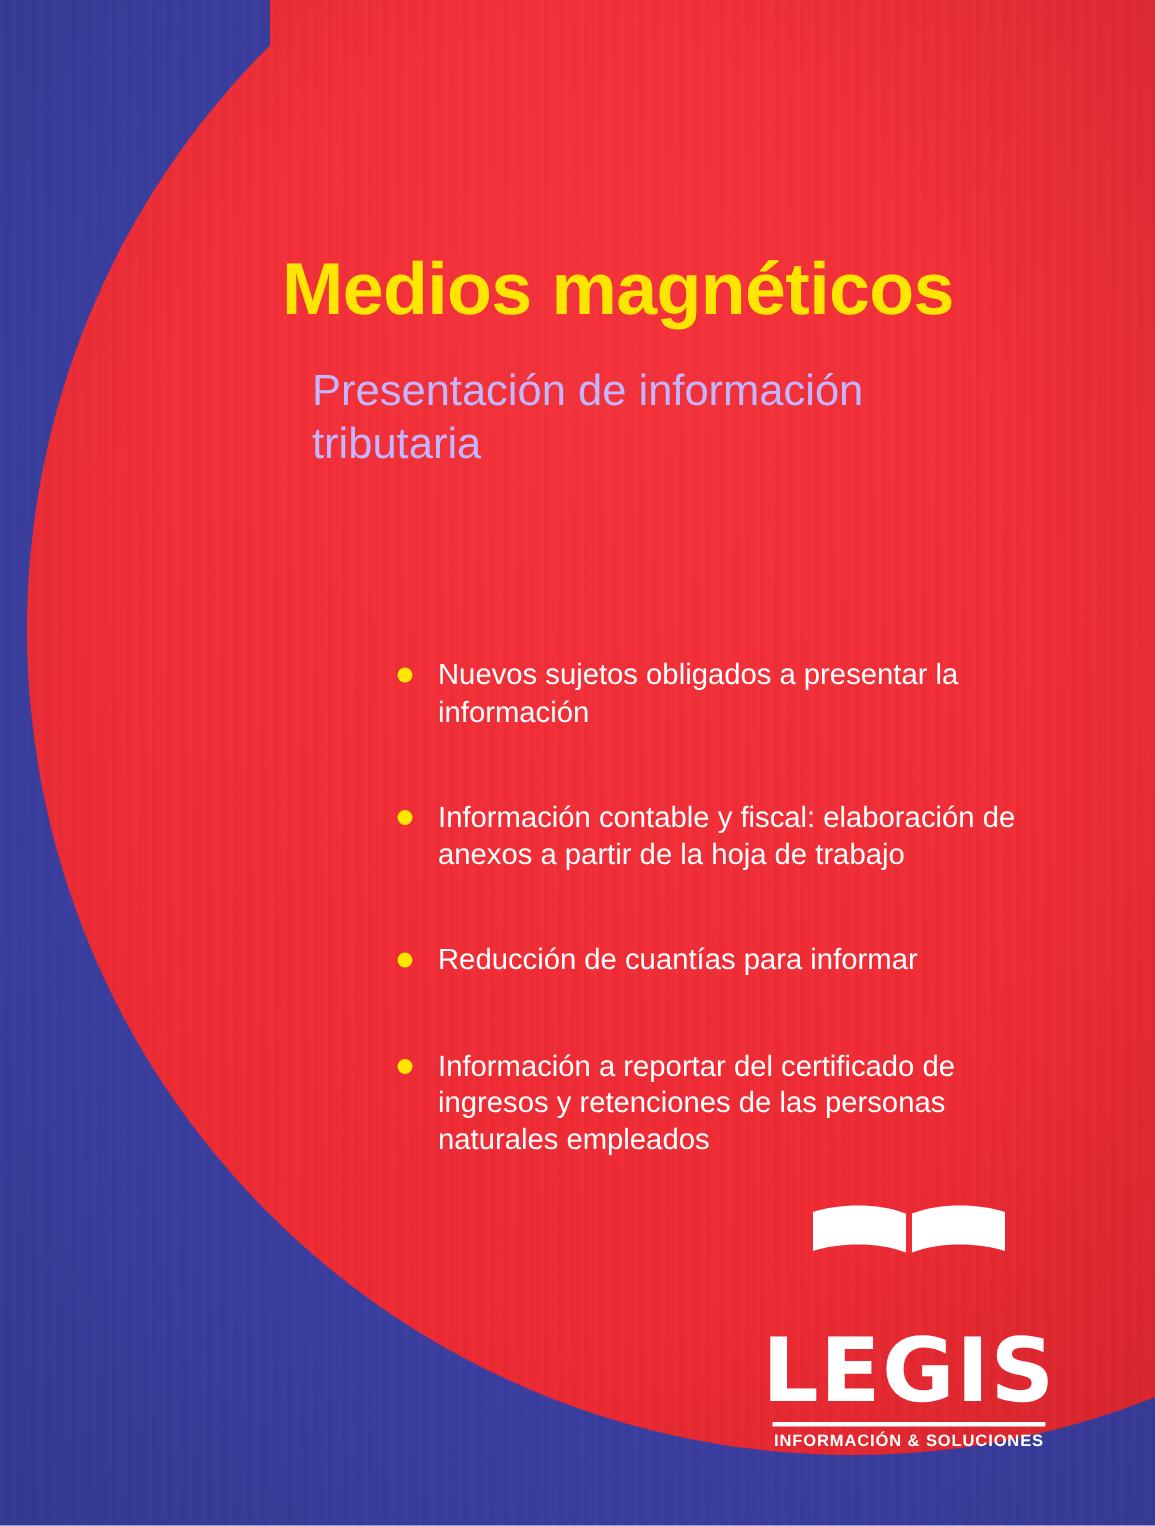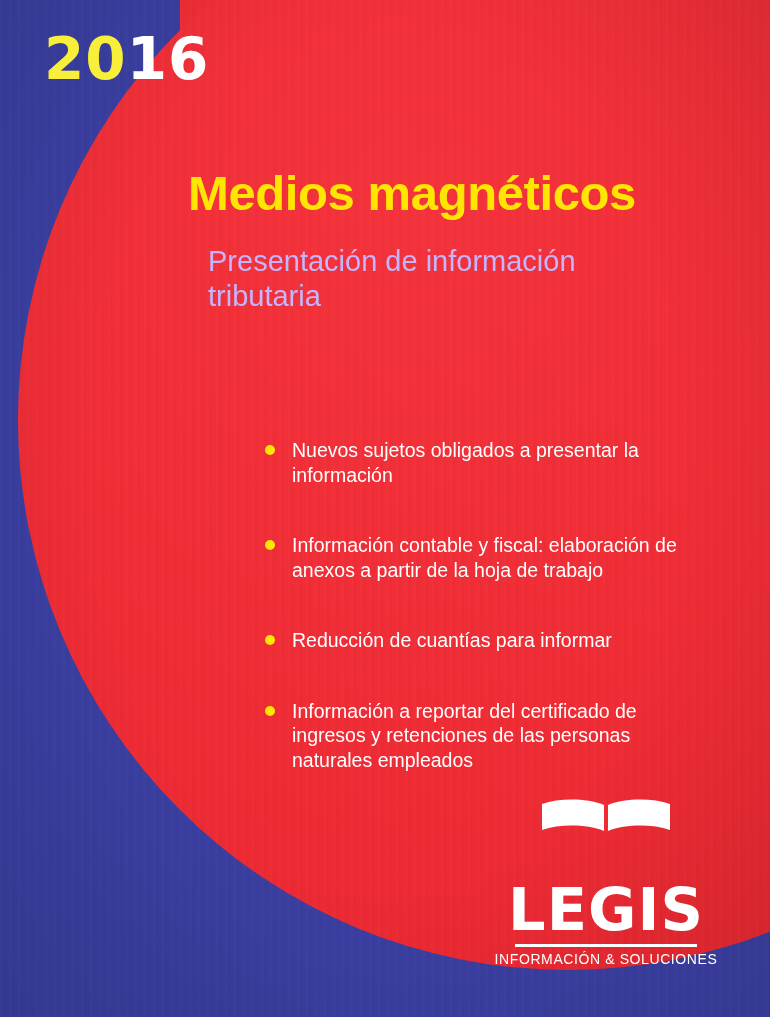--- a/index.html
+++ b/index.html
@@ -159,39 +159,36 @@
     margin-top: 44px;
   }
   .logo-rule {
     width: 182px;
     height: 3px;
     background: #ffffff;
     margin: 5px auto 4px auto;
   }
   .logo-tag {
     color: #ffffff;
-    font-size: 14px;
-    font-weight: normal;
+    font-size: 11px;
+    font-weight: bold;
     letter-spacing: 0.6px;
   }
 </style>
 </head>
 <body>
 
 <div class="page">
   <div class="blue-bg"></div>
   <div class="red-top"></div>
   <div class="red-right"></div>
   <div class="red-circle"></div>
   <div class="streaks"></div>
   <div class="vignette"></div>
 
-  <div class="year">
-    <span class="p1">20</span><span class="p2">16</span>
-  </div>
 
   <div class="title">Medios magnéticos</div>
   <div class="subtitle" style="white-space: pre-line;">Presentación de información
 tributaria</div>
 
   <div class="bullets">
     <div class="bullet-item">
       <span class="bullet-dot"></span>
       <span>Nuevos sujetos obligados a presentar la información</span>
     </div>

